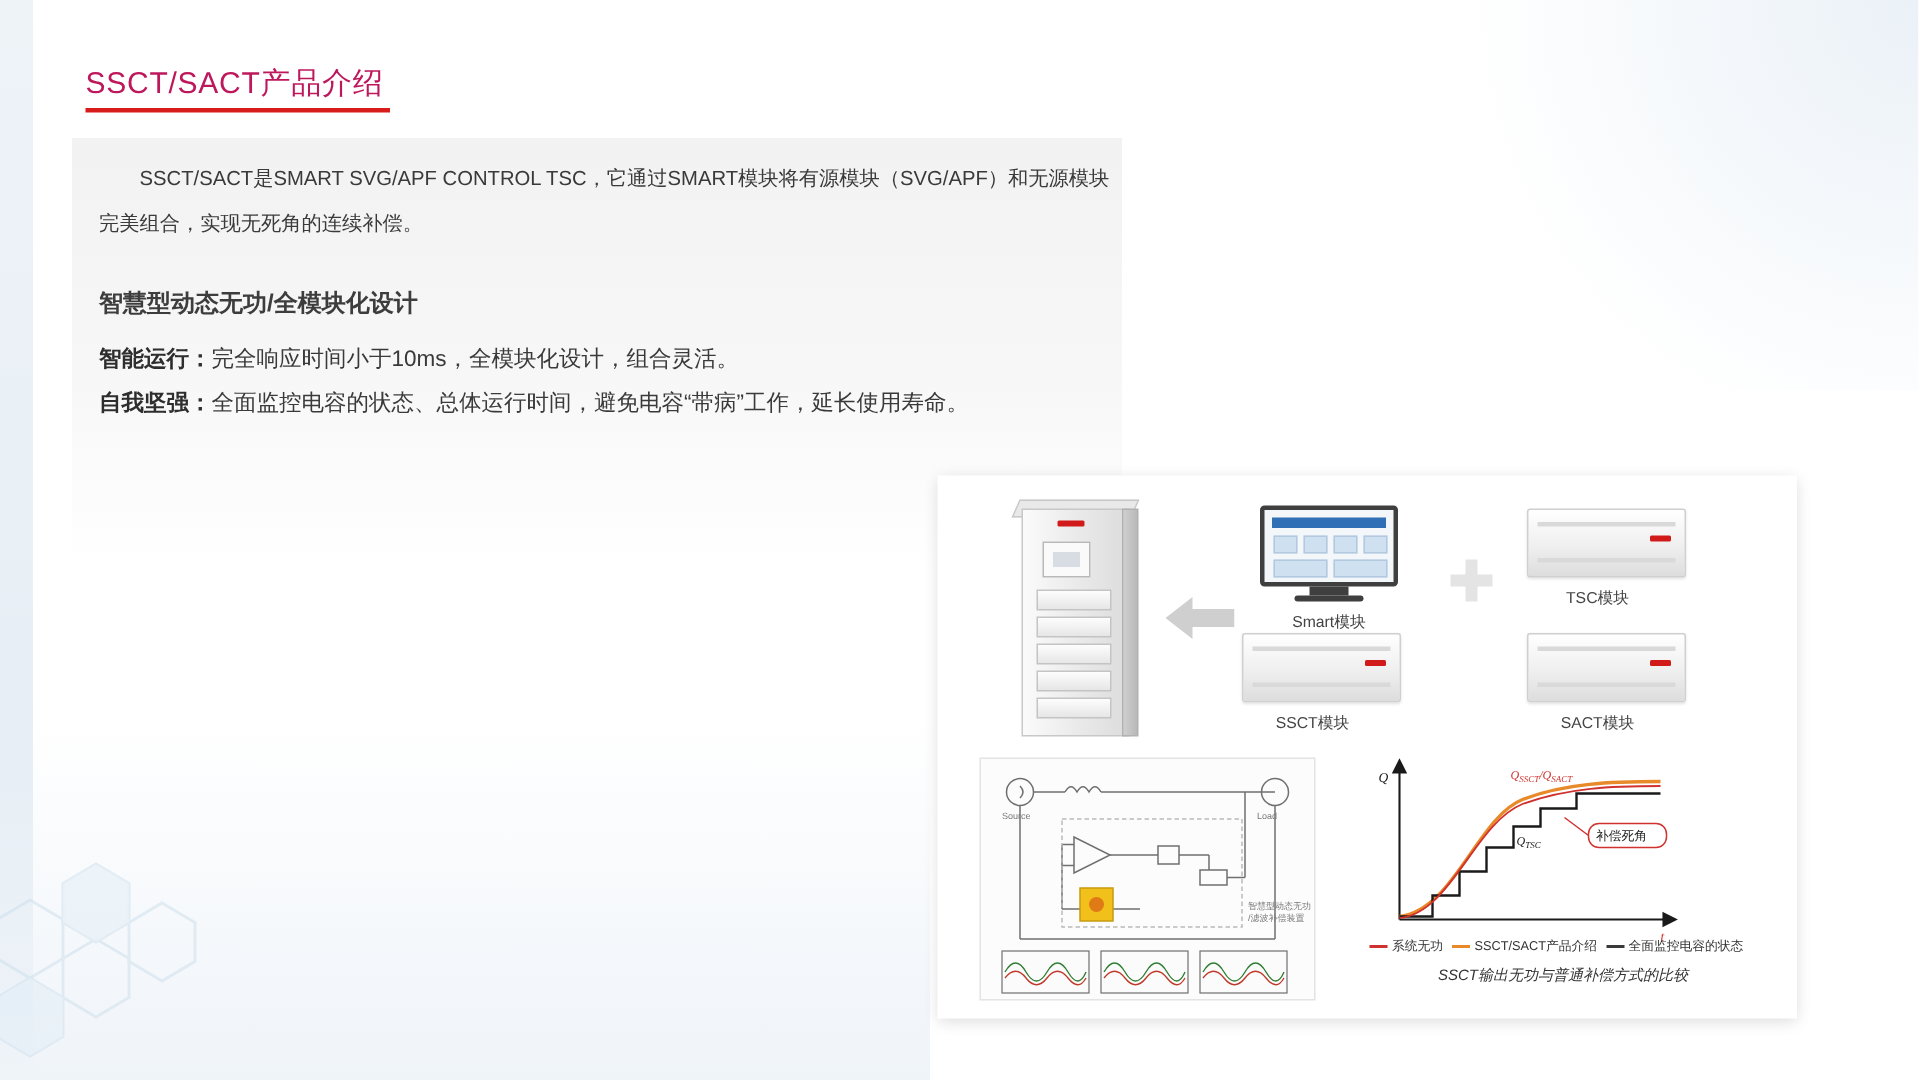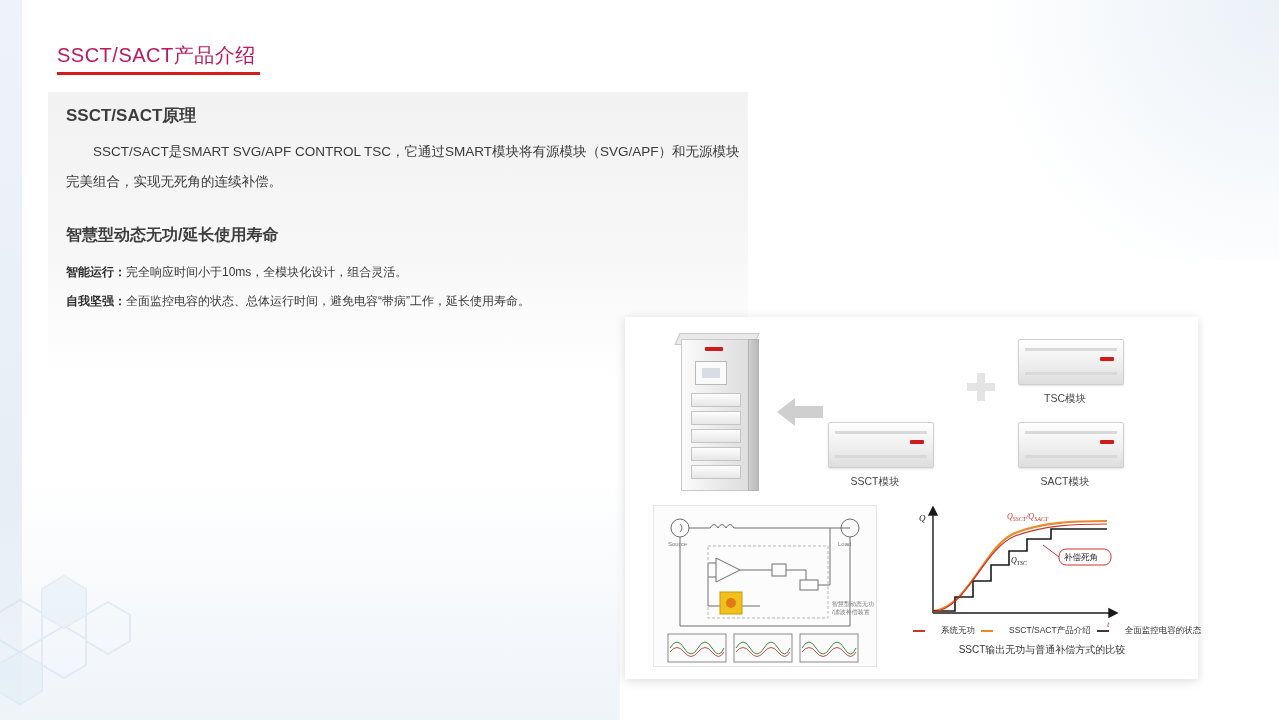--- a/index.html
+++ b/index.html
@@ -87,21 +87,21 @@
     text-indent: 2em;
     width: 684px;
   }
   .h-sub2 {
     font-size: 16px;
     font-weight: bold;
     color: #3d3d3d;
     margin: 28px 0 14px 0;
   }
   .feature-line {
-    font-size: 12px;
+    font-size: 15px;
     line-height: 25px;
     color: #3a3a3a;
     margin: 0 0 4px 0;
     white-space: nowrap;
   }
   .feature-key {
     font-weight: bold;
     color: #2e2e2e;
   }
 
@@ -304,34 +304,35 @@
     width: 258px;
     font-size: 8.5px;
     color: #333;
     display: flex;
     gap: 6px;
     align-items: center;
   }
   .lg {
     display: flex;
     align-items: center;
-    gap: 16px;
+    gap: 3px;
     white-space: nowrap;
   }
   .lg-dash {
     display: inline-block;
     width: 12px; height: 2px;
   }
   .graph-caption {
     position: absolute;
     left: 286px; top: 140px;
     width: 262px;
     text-align: center;
     font-size: 10px;
     color: #333;
+    font-style: italic;
   }
 </style>
 </head>
 <body>
 
 <div class="bg-left-band"></div>
 <div class="bg-corner-fade"></div>
 <div class="bg-bottom-fade"></div>
 <svg class="bg-hex-cluster" viewBox="0 0 300 300">
   <g fill="none" stroke="#cfe0ec" stroke-width="2">
@@ -346,23 +347,22 @@
     <polygon points="104,96 126,109 126,135 104,148 82,135 82,109"></polygon>
     <polygon points="60,172 82,185 82,211 60,224 38,211 38,185"></polygon>
   </g>
 </svg>
 
 <div class="slide-title">SSCT/SACT产品介绍</div>
 <div class="title-underline"></div>
 
 <div class="text-panel">
   <div class="panel-inner">
-    <h2 class="h-sub">SSCT/SACT原理</h2>
     <p class="para">SSCT/SACT是SMART SVG/APF CONTROL TSC，它通过SMART模块将有源模块（SVG/APF）和无源模块完美组合，实现无死角的连续补偿。</p>
-    <h3 class="h-sub2">智慧型动态无功/延长使用寿命</h3>
+    <h3 class="h-sub2">智慧型动态无功/全模块化设计</h3>
 
     <p class="feature-line">
       <span class="feature-key">智能运行：</span><span>完全响应时间小于10ms，全模块化设计，组合灵活。</span>
     </p>
     <p class="feature-line">
       <span class="feature-key">自我坚强：</span><span>全面监控电容的状态、总体运行时间，避免电容“带病”工作，延长使用寿命。</span>
     </p>
   </div>
 </div>
 
@@ -380,20 +380,34 @@
       <div class="cab-slot" style="top:98px;"></div>
       <div class="cab-slot" style="top:116px;"></div>
       <div class="cab-slot" style="top:134px;"></div>
       <div class="cab-side"></div>
     </div>
 
     <svg class="big-arrow" viewBox="0 0 46 34">
       <polygon points="0,17 18,3 18,11 46,11 46,23 18,23 18,31" fill="#cfcfcf"></polygon>
     </svg>
 
+    <div class="monitor">
+      <div class="mon-screen">
+        <div class="mon-bar"></div>
+        <div class="mon-cell" style="left:6px; top:17px;"></div>
+        <div class="mon-cell" style="left:26px; top:17px;"></div>
+        <div class="mon-cell" style="left:46px; top:17px;"></div>
+        <div class="mon-cell" style="left:66px; top:17px;"></div>
+        <div class="mon-cell" style="left:6px; top:33px; width:36px;"></div>
+        <div class="mon-cell" style="left:46px; top:33px; width:36px;"></div>
+      </div>
+      <div class="mon-stand"></div>
+      <div class="mon-base"></div>
+      <div class="mod-label">Smart模块</div>
+    </div>
 
     <div class="plus-sign">
       <i class="plus-v"></i>
         <i class="plus-h"></i>
     </div>
 
     <div class="module" style="left:393px; top:22px;">
       <div class="mod-img">
           <div class="mod-logo"></div>
         </div>

